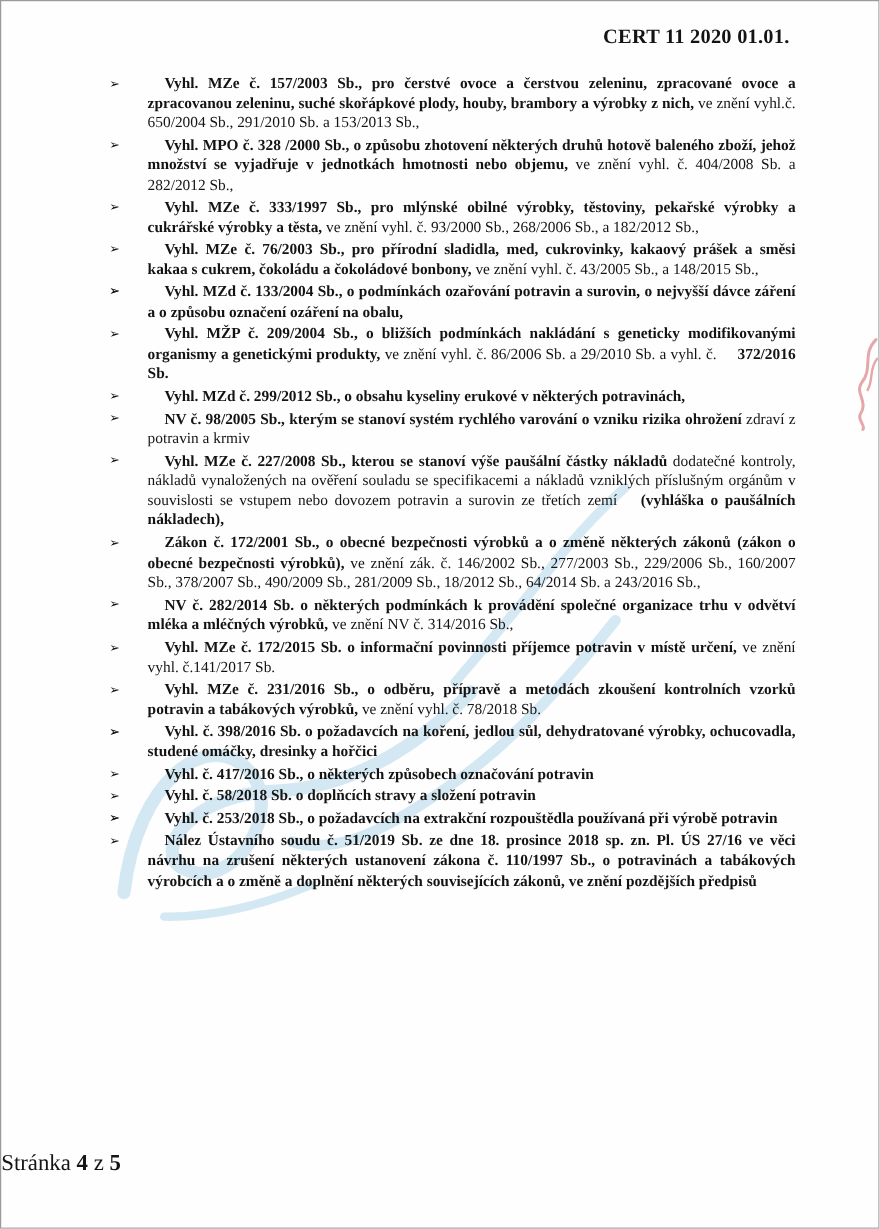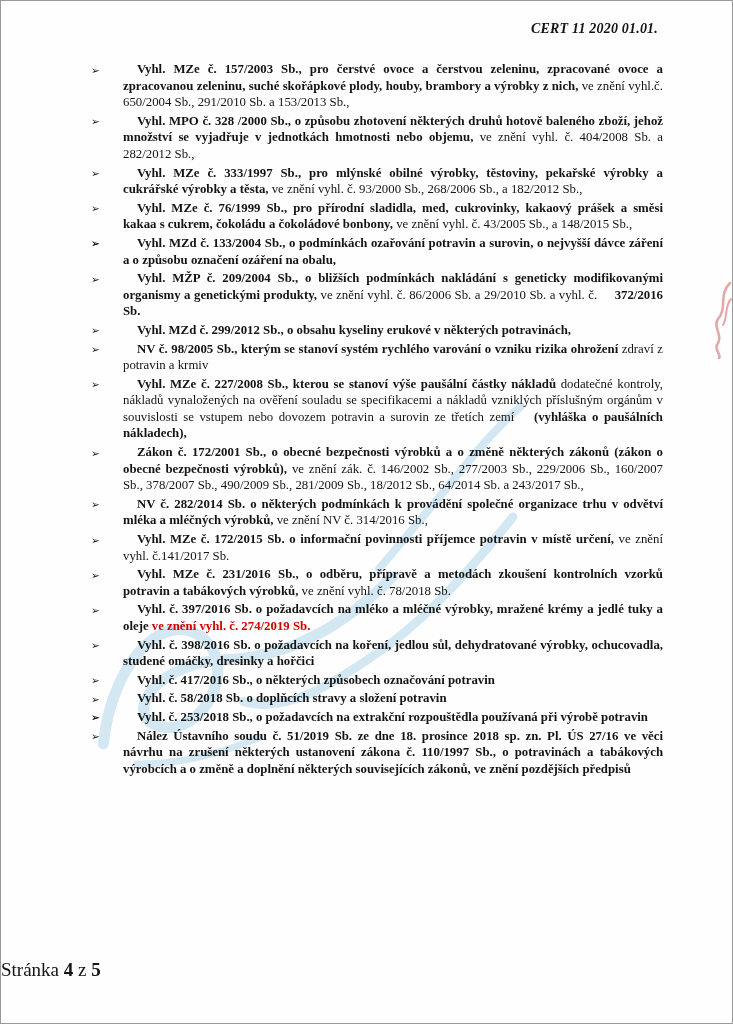--- a/index.html
+++ b/index.html
@@ -14,22 +14,21 @@
     width: 733px;
     height: 1024px;
     background: #fefefe;
     border: 1px solid #9a9a9a;
     overflow: hidden;
   }
   .header {
     position: absolute;
     top: 20px;
     right: 74px;
-    font-size: 14px;
-    font-style: italic;
+    font-size: 17px;
     font-weight: bold;
     letter-spacing: 0.2px;
   }
   .law-list {
     position: absolute;
     top: 60px;
     left: 88px;
     width: 574px;
     list-style: none;
     z-index: 2;
@@ -93,32 +92,32 @@
   </svg>
 
   <div class="header">
     <span>CERT 11 2020 01.01.</span>
   </div>
 
   <ul class="law-list">
       <li class="law-item"><span class="bullet">➢</span><span><span class="seg-b">Vyhl. MZe č. 157/2003 Sb., pro čerstvé ovoce a čerstvou zeleninu, zpracované ovoce a zpracovanou zeleninu, suché skořápkové plody, houby, brambory a výrobky z nich, </span><span class="seg-n">ve znění vyhl.č. 650/2004 Sb., 291/2010 Sb. a 153/2013 Sb.,</span></span></li>
       <li class="law-item"><span class="bullet">➢</span><span><span class="seg-b">Vyhl. MPO č. 328 /2000 Sb., o způsobu zhotovení některých druhů hotově baleného zboží, jehož množství se vyjadřuje v jednotkách hmotnosti nebo objemu, </span><span class="seg-n">ve znění vyhl. č. 404/2008 Sb. a 282/2012 Sb.,</span></span></li>
       <li class="law-item"><span class="bullet">➢</span><span><span class="seg-b">Vyhl. MZe č. 333/1997 Sb., pro mlýnské obilné výrobky, těstoviny, pekařské výrobky a cukrářské výrobky a těsta, </span><span class="seg-n">ve znění vyhl. č. 93/2000 Sb., 268/2006 Sb., a 182/2012 Sb.,</span></span></li>
-      <li class="law-item"><span class="bullet">➢</span><span><span class="seg-b">Vyhl. MZe č. 76/1999 Sb., pro přírodní sladidla, med, cukrovinky, kakaový prášek a směsi kakaa s cukrem, čokoládu a čokoládové bonbony, </span><span class="seg-n">ve znění vyhl. č. 43/2005 Sb., a 148/2015 Sb.,</span></span></li>
+      <li class="law-item"><span class="bullet">➢</span><span><span class="seg-b">Vyhl. MZe č. 76/2003 Sb., pro přírodní sladidla, med, cukrovinky, kakaový prášek a směsi kakaa s cukrem, čokoládu a čokoládové bonbony, </span><span class="seg-n">ve znění vyhl. č. 43/2005 Sb., a 148/2015 Sb.,</span></span></li>
       <li class="law-item"><span class="bullet">➢</span></li>
       <li class="law-item"><span class="bullet">➢</span><span><span class="seg-b">Vyhl. MZd č. 133/2004 Sb., o podmínkách ozařování potravin a surovin, o nejvyšší dávce záření a o způsobu označení ozáření na obalu,</span></span></li>
       <li class="law-item"><span class="bullet">➢</span><span><span class="seg-b">Vyhl. MŽP č. 209/2004 Sb., o bližších podmínkách nakládání s geneticky modifikovanými organismy a genetickými produkty, </span><span class="seg-n">ve znění vyhl. č. 86/2006 Sb. a 29/2010 Sb. a vyhl. č. </span><span class="seg-b">372/2016 Sb.</span></span></li>
       <li class="law-item"><span class="bullet">➢</span><span><span class="seg-b">Vyhl. MZd č. 299/2012 Sb., o obsahu kyseliny erukové v některých potravinách,</span></span></li>
       <li class="law-item"><span class="bullet">➢</span><span><span class="seg-b">NV č. 98/2005 Sb., kterým se stanoví systém rychlého varování o vzniku rizika ohrožení </span><span class="seg-n">zdraví z potravin a krmiv</span></span></li>
       <li class="law-item"><span class="bullet">➢</span><span><span class="seg-b">Vyhl. MZe č. 227/2008 Sb., kterou se stanoví výše paušální částky nákladů </span><span class="seg-n">dodatečné kontroly, nákladů vynaložených na ověření souladu se specifikacemi a nákladů vzniklých příslušným orgánům v souvislosti se vstupem nebo dovozem potravin a surovin ze třetích zemí </span><span class="seg-b">(vyhláška o paušálních nákladech),</span></span></li>
-      <li class="law-item"><span class="bullet">➢</span><span><span class="seg-b">Zákon č. 172/2001 Sb., o obecné bezpečnosti výrobků a o změně některých zákonů (zákon o obecné bezpečnosti výrobků), </span><span class="seg-n">ve znění zák. č. 146/2002 Sb., 277/2003 Sb., 229/2006 Sb., 160/2007 Sb., 378/2007 Sb., 490/2009 Sb., 281/2009 Sb., 18/2012 Sb., 64/2014 Sb. a 243/2017 Sb.,</span></span></li>
+      <li class="law-item"><span class="bullet">➢</span><span><span class="seg-b">Zákon č. 172/2001 Sb., o obecné bezpečnosti výrobků a o změně některých zákonů (zákon o obecné bezpečnosti výrobků), </span><span class="seg-n">ve znění zák. č. 146/2002 Sb., 277/2003 Sb., 229/2006 Sb., 160/2007 Sb., 378/2007 Sb., 490/2009 Sb., 281/2009 Sb., 18/2012 Sb., 64/2014 Sb. a 243/2016 Sb.,</span></span></li>
       <li class="law-item"><span class="bullet">➢</span><span><span class="seg-b">NV č. 282/2014 Sb. o některých podmínkách k provádění společné organizace trhu v odvětví mléka a mléčných výrobků, </span><span class="seg-n">ve znění NV č. 314/2016 Sb.,</span></span></li>
       <li class="law-item"><span class="bullet">➢</span><span><span class="seg-b">Vyhl. MZe č. 172/2015 Sb. o informační povinnosti příjemce potravin v místě určení, </span><span class="seg-n">ve znění vyhl. č.141/2017 Sb.</span></span></li>
       <li class="law-item"><span class="bullet">➢</span><span><span class="seg-b">Vyhl. MZe č. 231/2016 Sb., o odběru, přípravě a metodách zkoušení kontrolních vzorků potravin a tabákových výrobků, </span><span class="seg-n">ve znění vyhl. č. 78/2018 Sb.</span></span></li>
-      <li class="law-item"><span class="bullet">➢</span><span><span class="seg-b">Vyhl. č. 397/2016 Sb. o požadavcích na mléko a mléčné výrobky, mražené krémy a jedlé tuky a oleje </span><span class="seg-rb" style="color: rgb(212, 0, 0);">ve znění vyhl. č. 274/2019 Sb.</span></span></li>
+      <li class="law-item"><span class="bullet">➢</span></li>
       <li class="law-item"><span class="bullet">➢</span><span><span class="seg-b">Vyhl. č. 398/2016 Sb. o požadavcích na koření, jedlou sůl, dehydratované výrobky, ochucovadla, studené omáčky, dresinky a hořčici</span></span></li>
       <li class="law-item"><span class="bullet">➢</span><span><span class="seg-b">Vyhl. č. 417/2016 Sb., o některých způsobech označování potravin</span></span></li>
       <li class="law-item"><span class="bullet">➢</span><span><span class="seg-b">Vyhl. č. 58/2018 Sb. o doplňcích stravy a složení potravin</span></span></li>
       <li class="law-item"><span class="bullet">➢</span></li>
       <li class="law-item"><span class="bullet">➢</span><span><span class="seg-b">Vyhl. č. 253/2018 Sb., o požadavcích na extrakční rozpouštědla používaná při výrobě potravin</span></span></li>
       <li class="law-item"><span class="bullet">➢</span><span><span class="seg-b">Nález Ústavního soudu č. 51/2019 Sb. ze dne 18. prosince 2018 sp. zn. Pl. ÚS 27/16 ve věci návrhu na zrušení některých ustanovení zákona č. 110/1997 Sb., o potravinách a tabákových výrobcích a o změně a doplnění některých souvisejících zákonů, ve znění pozdějších předpisů</span></span></li>
     </ul>
 
   <div class="footer">
     <span>Stránka </span><span class="b">4</span><span> z </span><span class="b">5</span>

